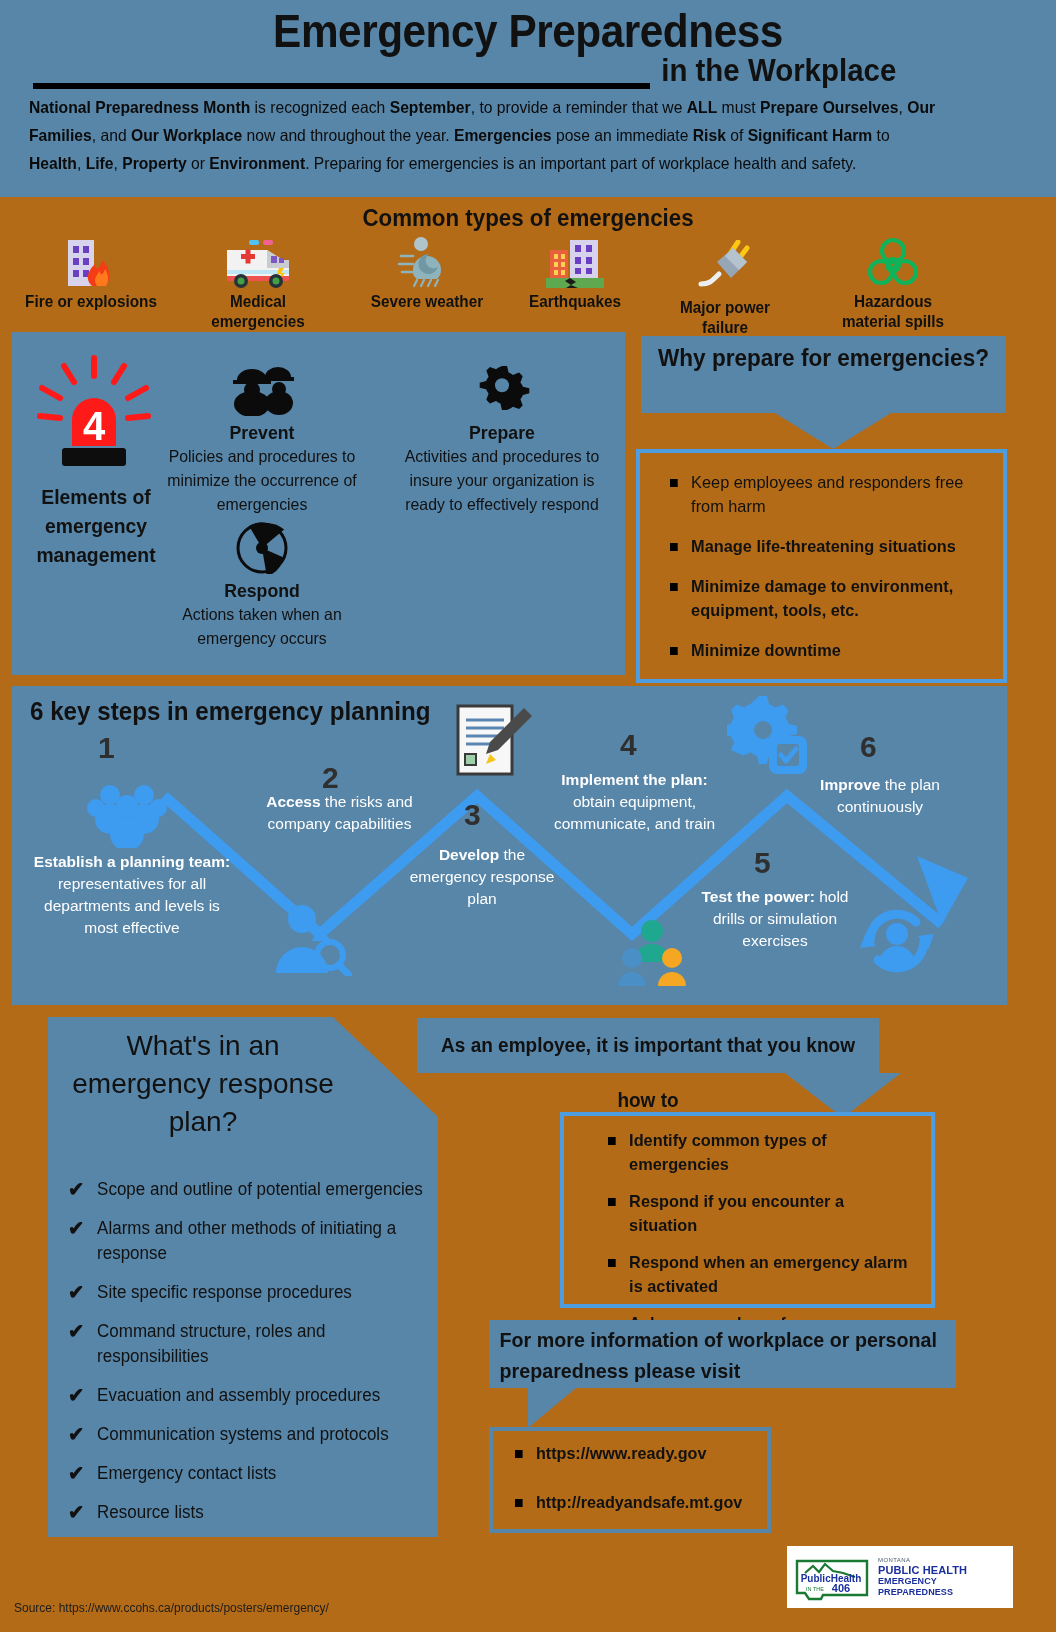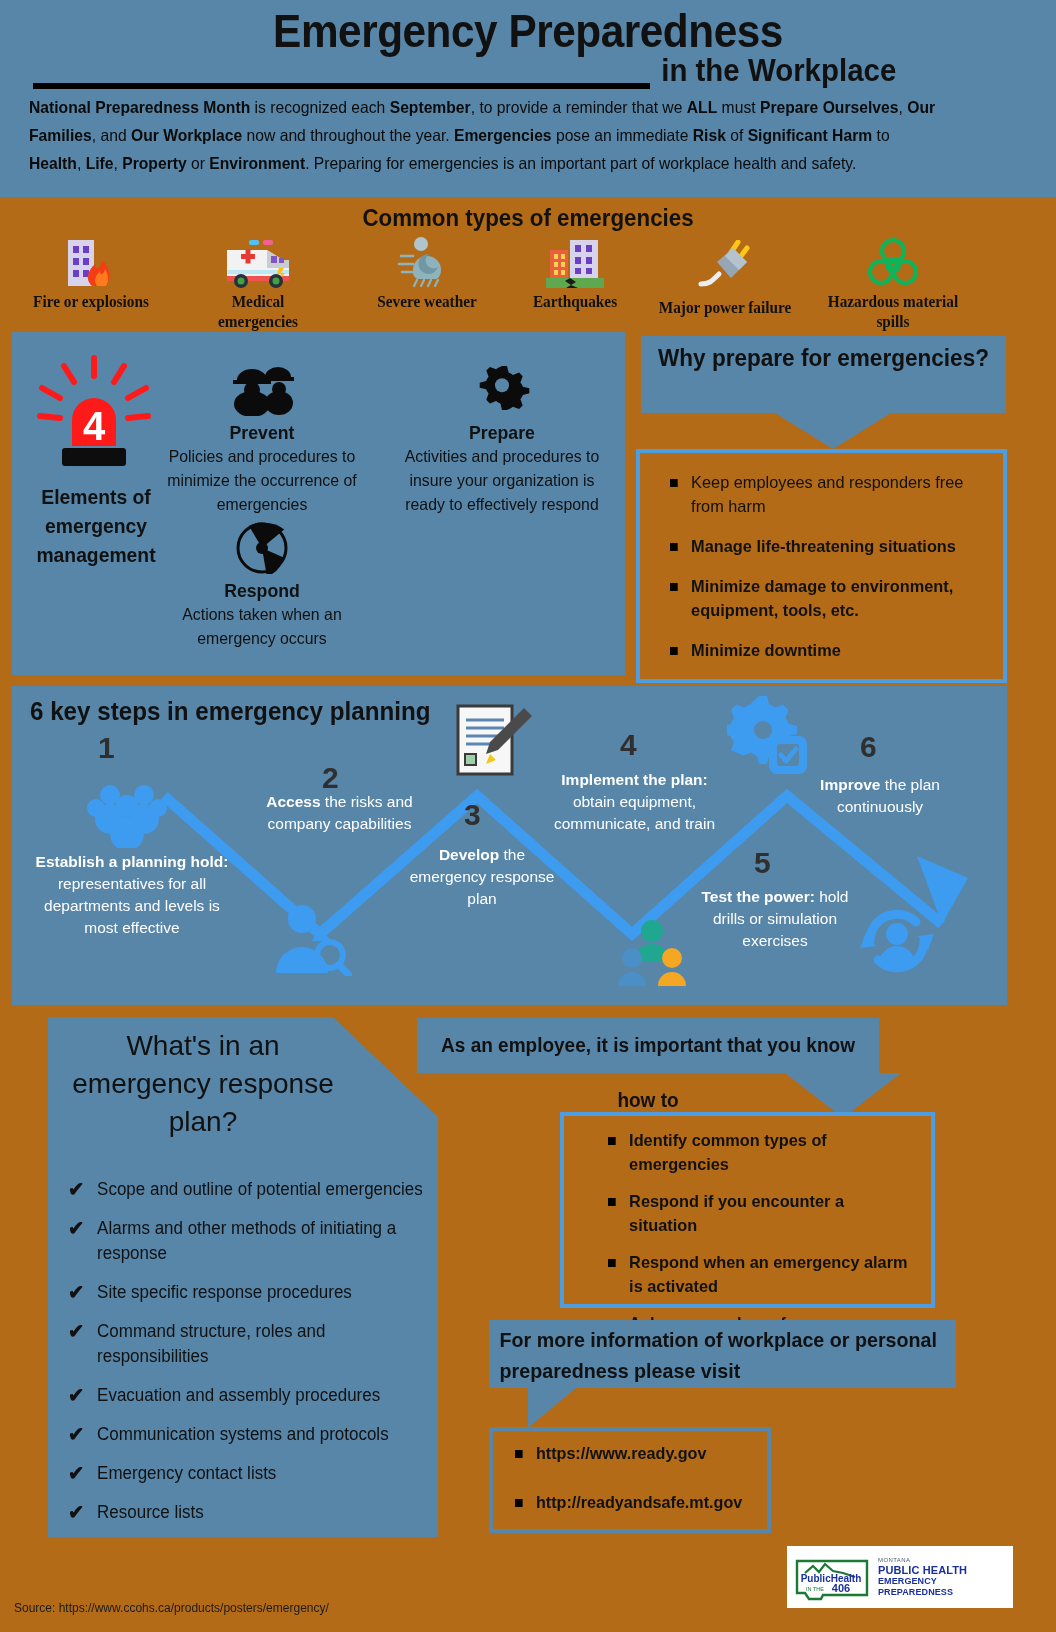--- a/index.html
+++ b/index.html
@@ -37,21 +37,21 @@
     transform:scaleX(0.95);transform-origin:left top;
   }
   .intro b{font-weight:bold;}
 
   
   .types-title{
     position:absolute;left:0;top:204px;width:1056px;text-align:center;
     font-size:24px;font-weight:bold;transform:scaleX(0.93);
   }
   .types-row{position:absolute;left:0;top:228px;width:1056px;height:100px;}
-  .type{position:absolute;width:150px;text-align:center;font-family:Liberation Serif, serif;}
+  .type{position:absolute;width:150px;text-align:center;}
   .type .ico{height:56px;display:block;}
   .type .lbl{
     font-size:17px;font-weight:bold;line-height:20px;
     transform:scaleX(0.9);display:block;margin-top:2px;
   }
   .t0{left:16px;top:6px;} .t1{left:183px;top:6px;} .t2{left:352px;top:6px;}
   .t3{left:500px;top:6px;} .t4{left:650px;top:12px;} .t5{left:818px;top:6px;}
 
   
   .panel-elements{
@@ -425,21 +425,21 @@
             <circle cx="23" cy="41" r="15"></circle>
           <circle cx="57" cy="17" r="10"></circle>
             <circle cx="57" cy="41" r="15"></circle>
           <circle cx="40" cy="28" r="11"></circle>
             <circle cx="40" cy="56" r="17"></circle>
           <circle cx="9" cy="30" r="9"></circle>
             <circle cx="71" cy="30" r="9"></circle>
         </g>
       </svg>
       <div class="steptxt" style="left:20px;top:165px;width:200px;">
-        <b>Establish a planning hold:</b><span> representatives for all departments and levels is most effective</span>
+        <b>Establish a planning team:</b><span> representatives for all departments and levels is most effective</span>
       </div>
     </div>
 
     <div>
       <div class="stepnum" style="left:310px;top:75px;">2</div>
       <svg style="position:absolute;left:260px;top:215px;" width="80" height="75" viewBox="0 0 80 75">
         <g fill="#3d9bf0">
           <circle cx="30" cy="18" r="14"></circle>
           <path d="M4 72 a26 26 0 0 1 52 0 Z"></path>
         </g>

